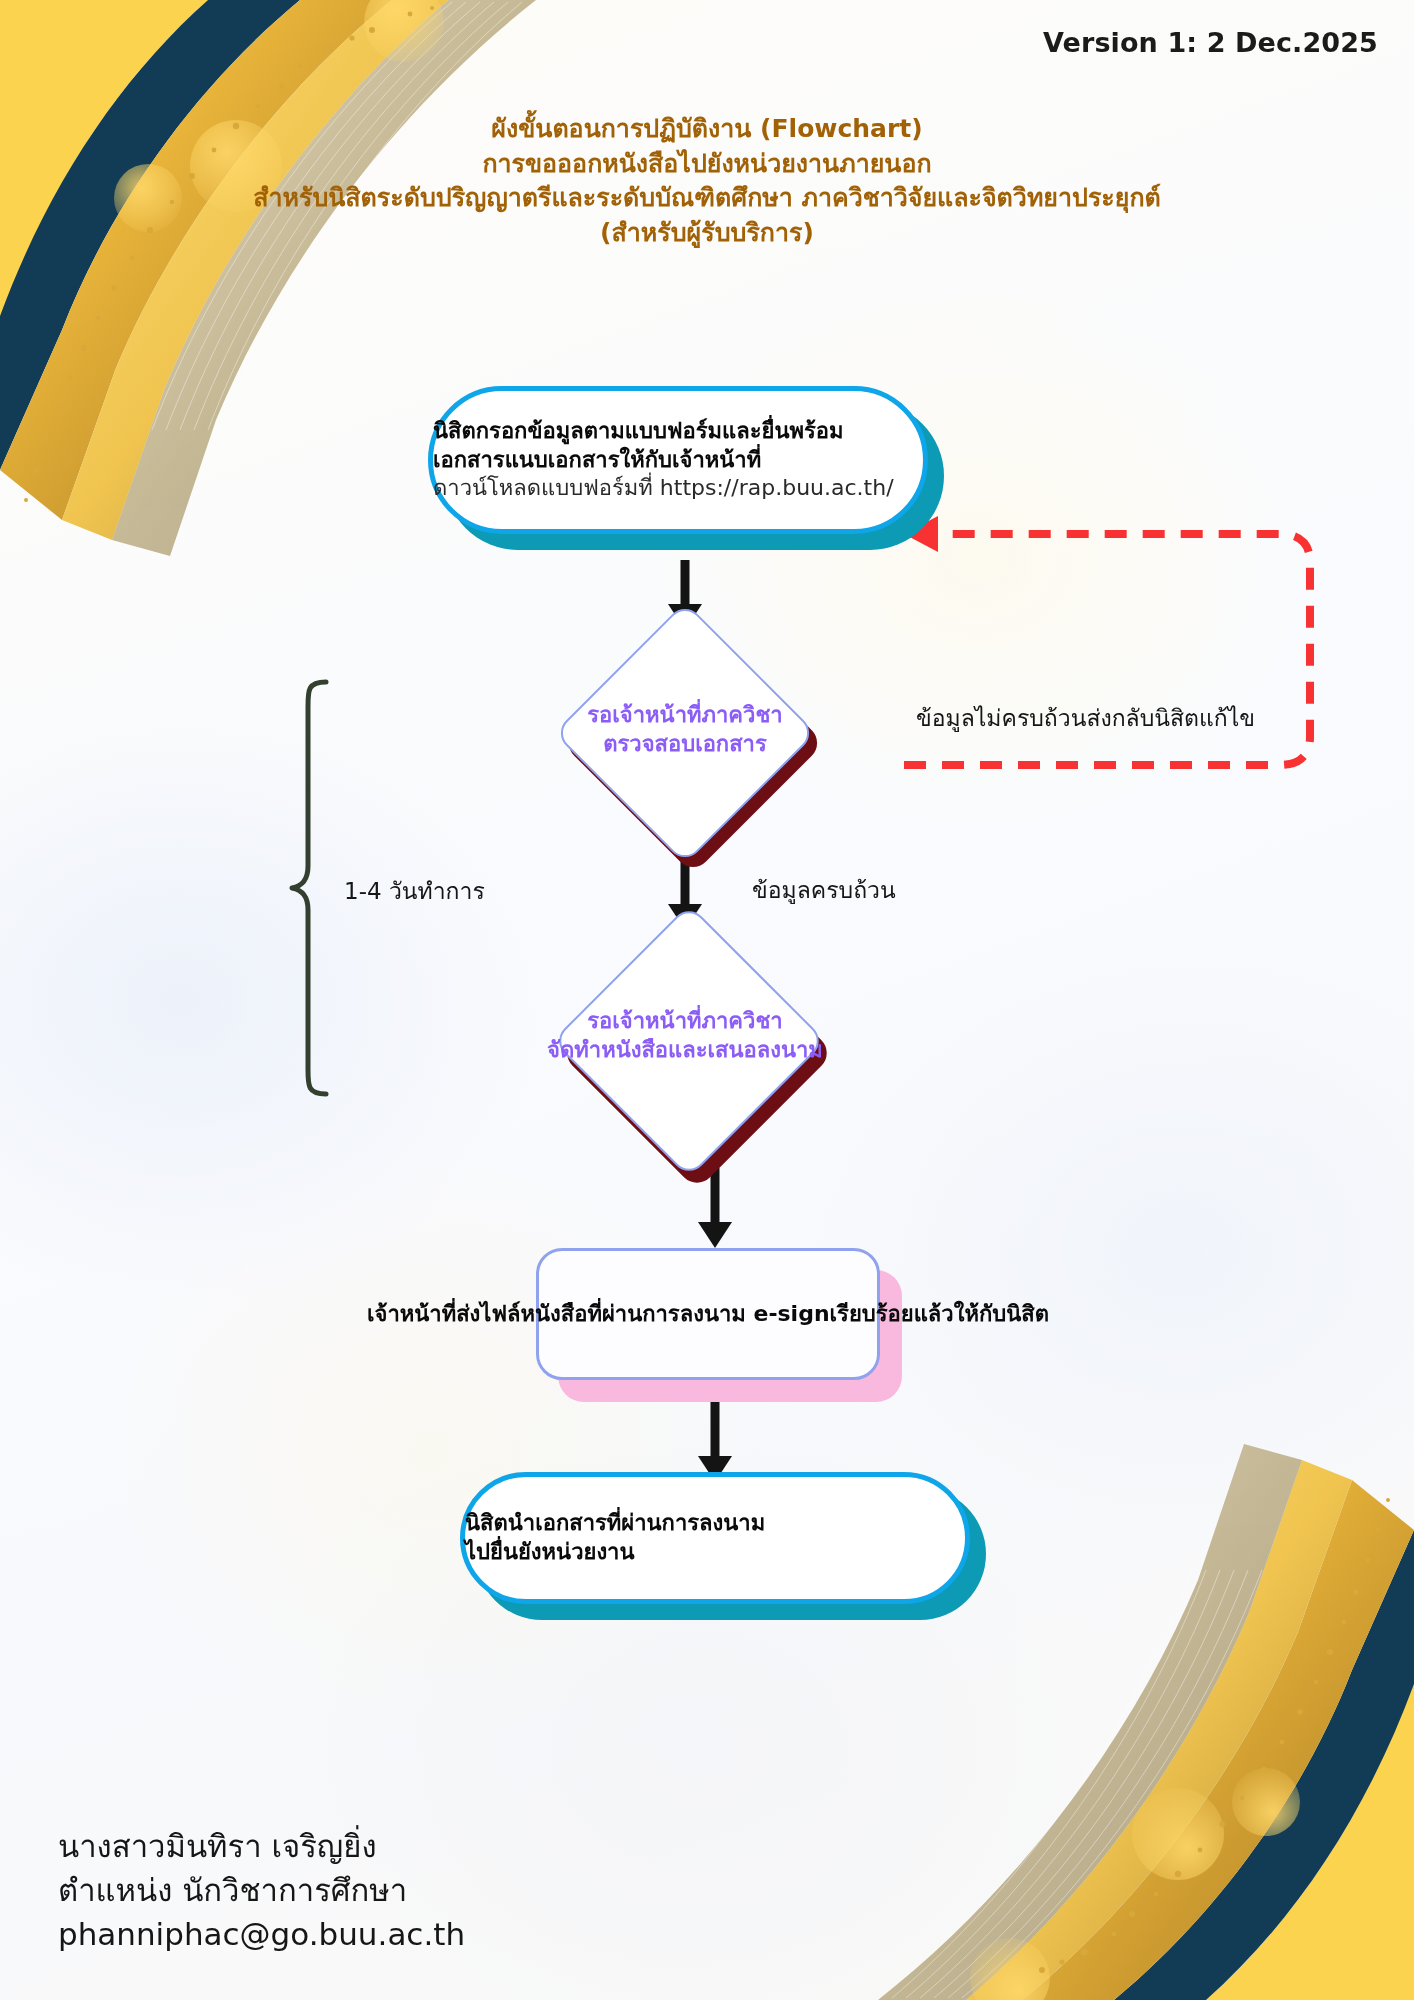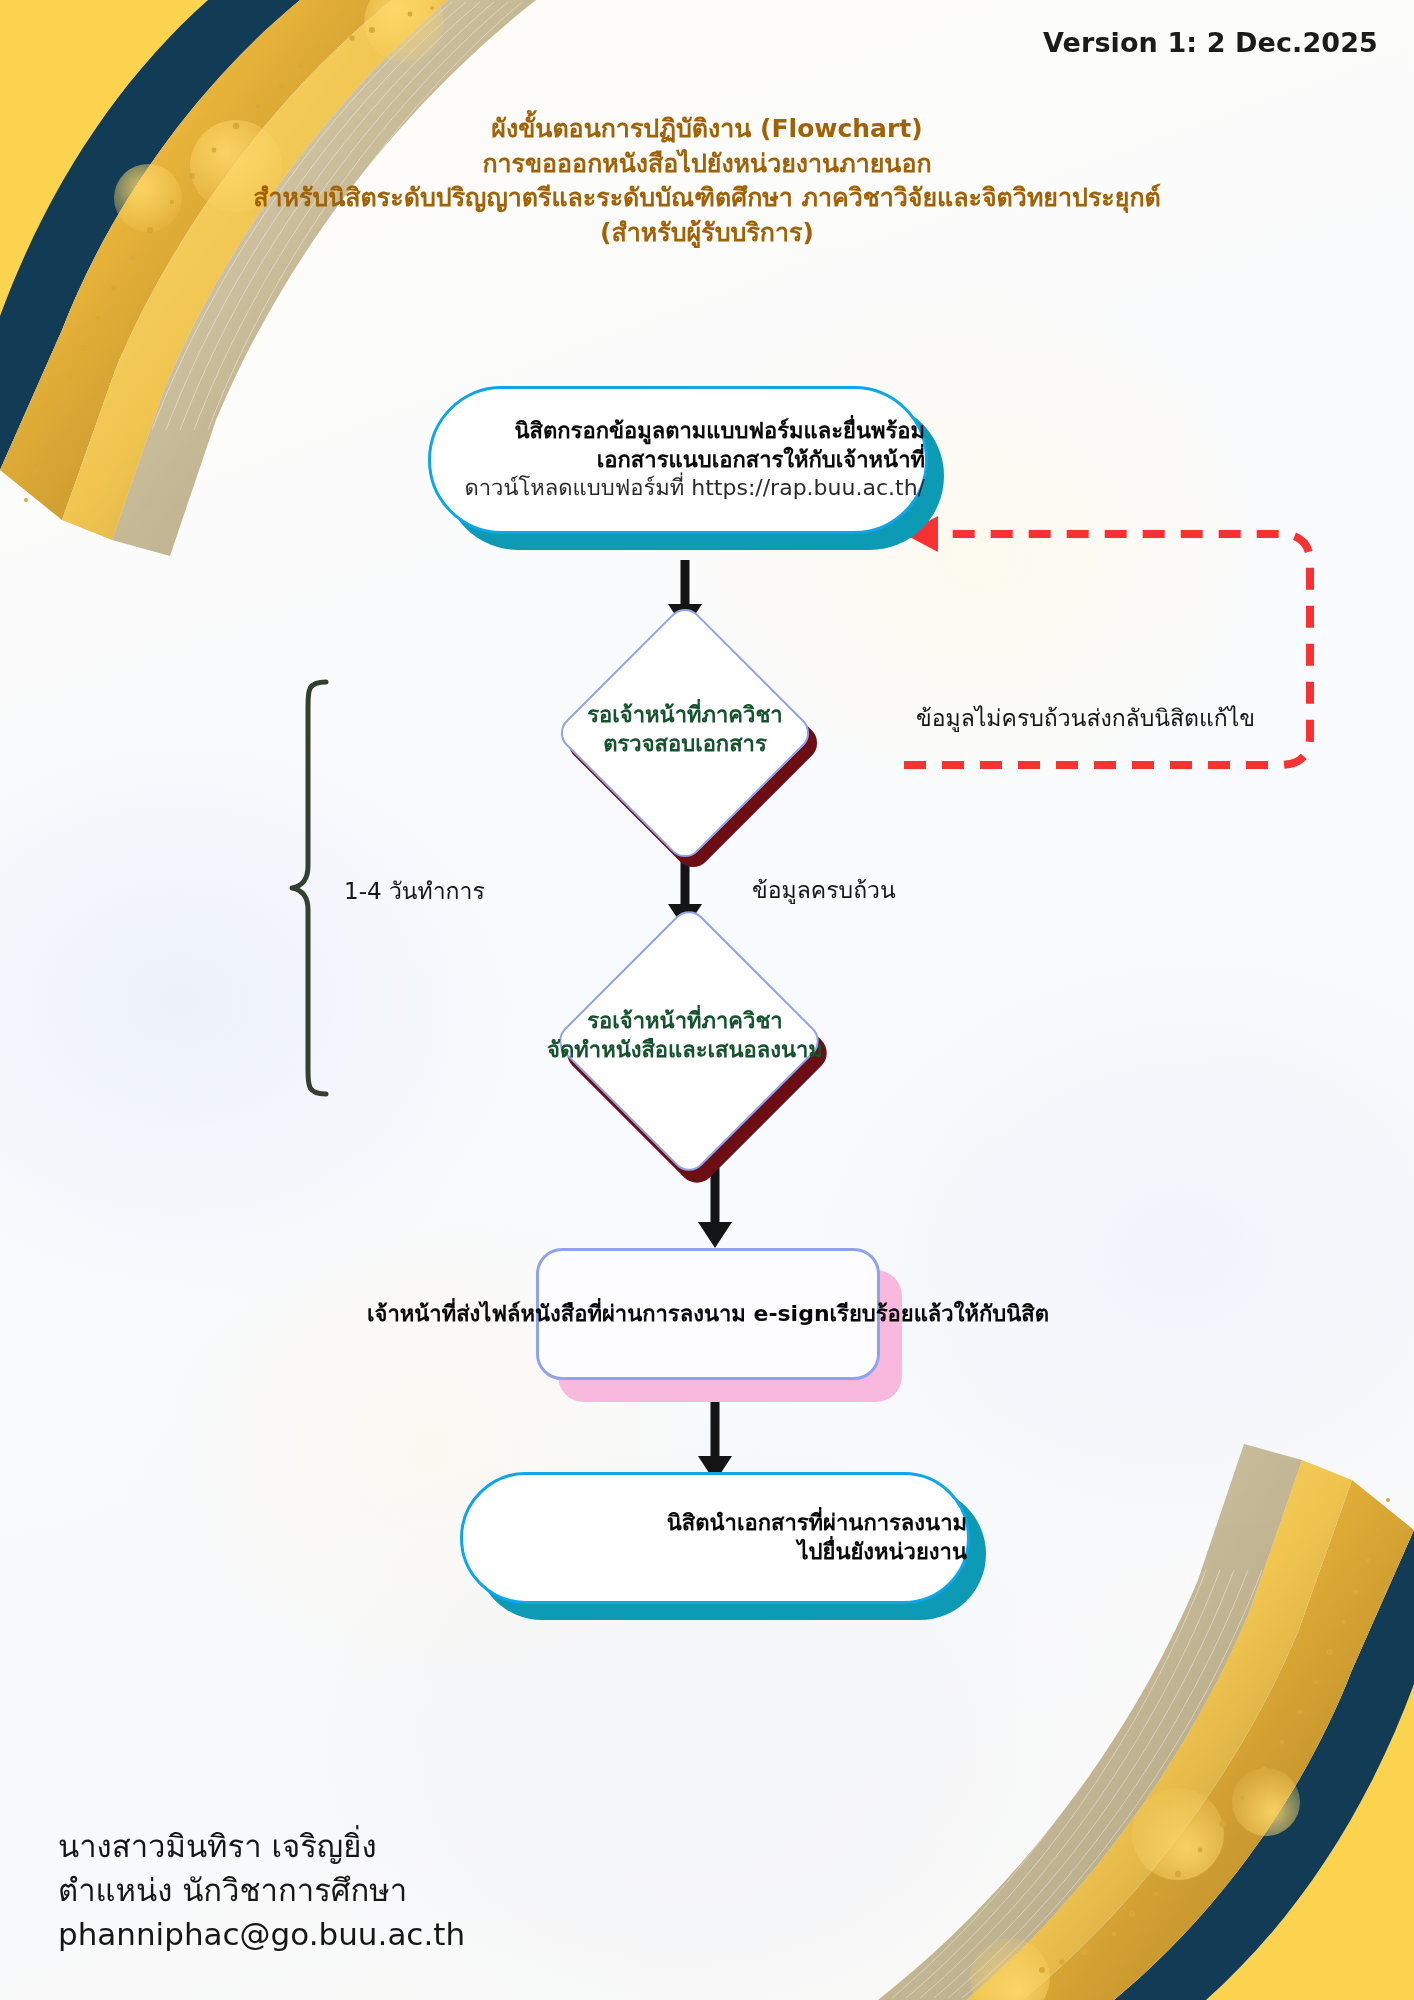--- a/index.html
+++ b/index.html
@@ -69,25 +69,25 @@
     position: absolute;
     left: 16px; top: 16px;
     width: 100%; height: 100%;
     background: #0c9ab4;
     border-radius: 999px;
   }
   .capsule-body {
     position: relative;
     width: 100%; height: 100%;
     background: #ffffff;
-    border: 3px solid #0ea5e9;
+    border: 5px solid #0ea5e9;
     border-radius: 999px;
     box-sizing: border-box;
     display: flex;
-    align-items: flex-end;
+    align-items: flex-start;
     justify-content: center;
     flex-direction: column;
   }
   .capsule-body .ln {
     font-size: 22px;
     font-weight: 700;
     color: #0a0a0a;
     line-height: 1.30;
     text-align: center;
     white-space: nowrap;
@@ -115,21 +115,21 @@
   }
   .diamond-label {
     position: absolute;
     left: 0; right: 0;
     text-align: center;
     z-index: 7;
   }
   .diamond-label .ln {
     font-size: 22px;
     font-weight: 700;
-    color: #14532d;
+    color: #8b5cf6;
     line-height: 1.32;
     white-space: nowrap;
   }
 
   
   .rrect-wrap { position: absolute; z-index: 5; }
   .rrect-shadow {
     position: absolute;
     left: 22px; top: 22px;
     width: 100%; height: 100%;

